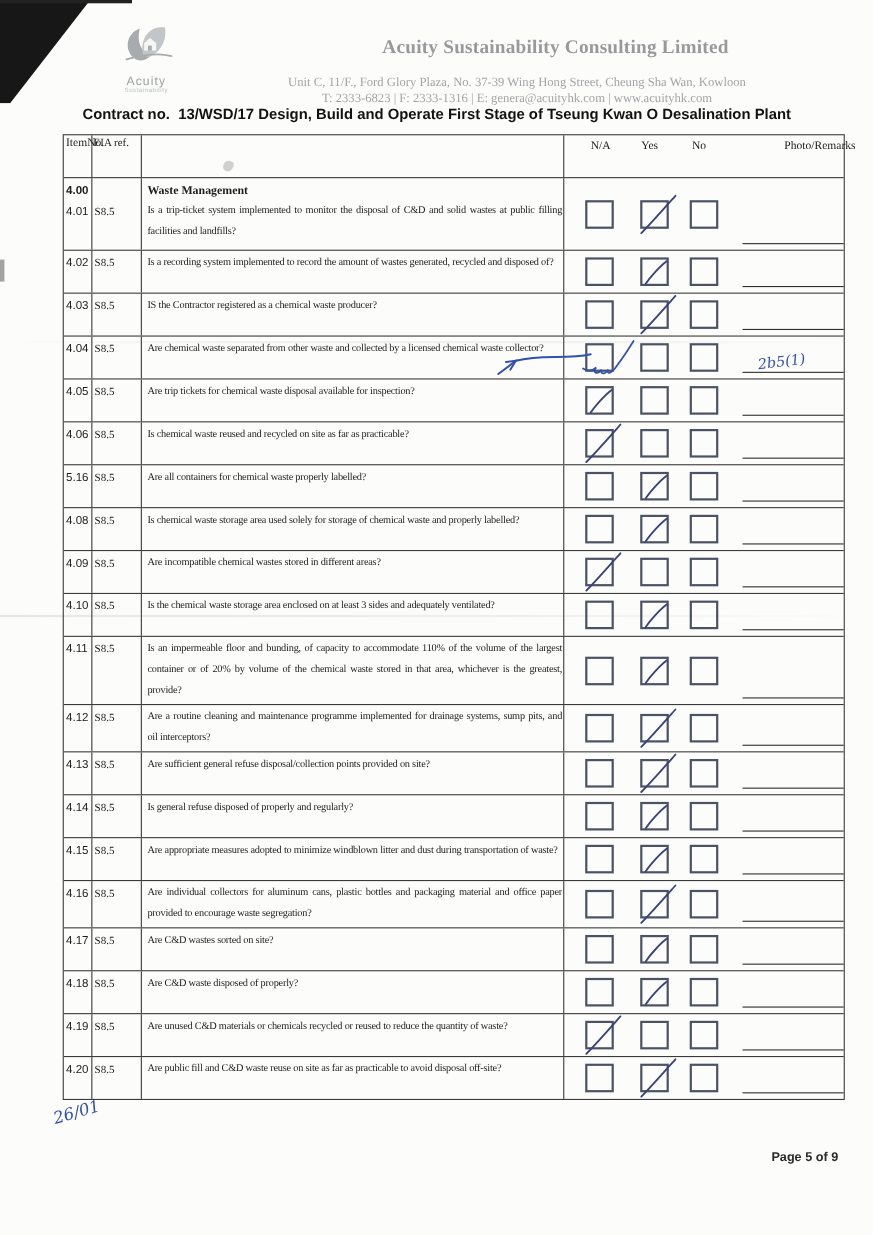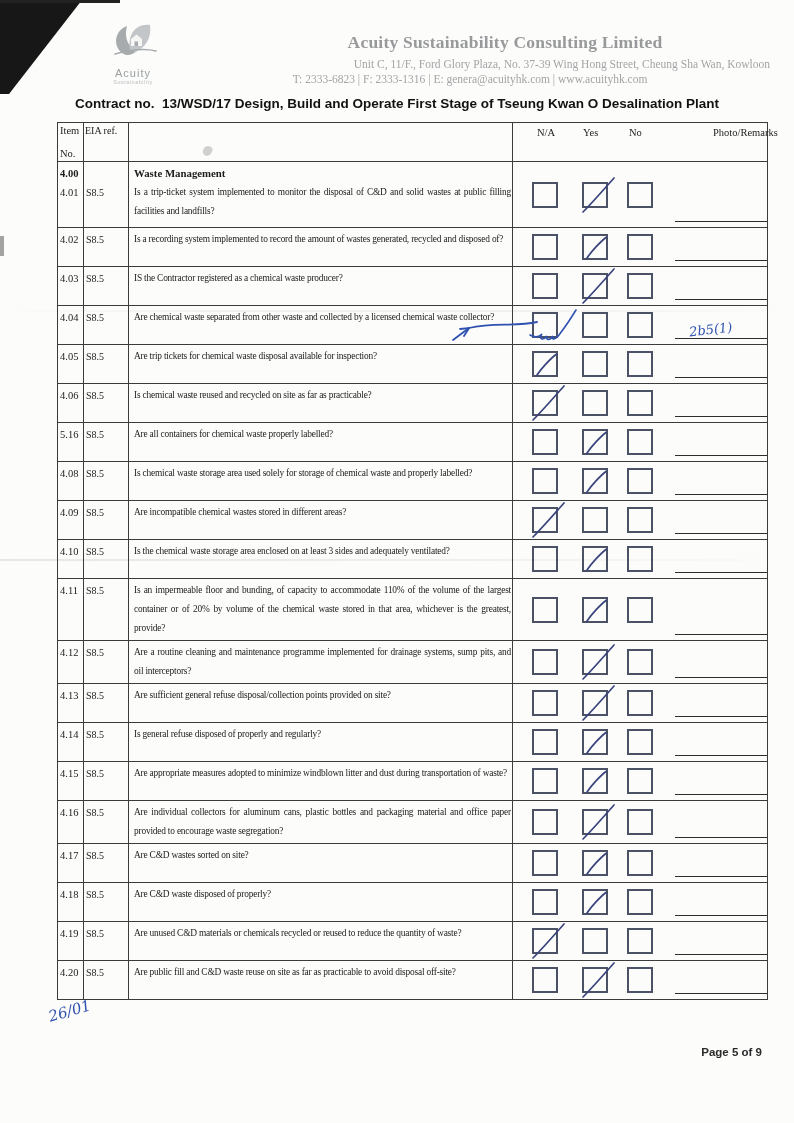--- a/index.html
+++ b/index.html
@@ -20,40 +20,40 @@
   .crease2{top:559px;background:linear-gradient(90deg,#e2e2df,#ececea 60%,transparent);opacity:.8;}
   .smudge{position:absolute;left:203px;top:146px;width:9px;height:10px;background:#b9b9b5;
         border-radius:55% 40% 60% 50%;opacity:.65;transform:rotate(20deg);}
   
   .logo{position:absolute;left:94px;top:20px;width:78px;text-align:center;}
   .brand-name{font-family:"Liberation Sans",sans-serif;font-size:11px;color:#9aa0a2;letter-spacing:1px;margin-top:1px;}
   .brand-sub{font-family:"Liberation Sans",sans-serif;font-size:5.5px;color:#bcc0c2;letter-spacing:.5px;}
   .company{position:absolute;left:170px;top:32px;width:600px;text-align:center;
         font-family:Liberation Serif, serif;}
   .company-name{font-size:17.5px;font-weight:bold;color:var(--gray-1);letter-spacing:.2px;padding-left:70px;}
-  .company-address{font-size:11.5px;color:var(--gray-2);margin-top:5px;text-align:right;}
+  .company-address{font-size:11.5px;color:var(--gray-2);margin-top:16px;}
   .company-contact{font-size:11.5px;color:var(--gray-2);margin-top:3px;}
   .title{position:absolute;left:0;top:96px;width:100%;text-align:center;white-space:pre-wrap;
         font-family:"Liberation Sans",sans-serif;font-size:13.5px;font-weight:bold;color:#121212;}
   
   .tbl{position:absolute;left:57px;top:122px;width:711px;border:1.6px solid var(--border);
         box-sizing:border-box;background:transparent;}
   .thead{display:grid;grid-template-columns:26px 45px 384px 1fr;height:38px;box-sizing:border-box;}
-  .h-item{border-right:1.4px solid var(--border);display:flex;flex-direction:column;
+  .h-item{border-right:1.4px solid var(--border);display:flex;flex-direction:row;
         justify-content:space-between;padding:2px 1px 2px 2px;font-size:10.5px;}
   .h-eia{border-right:1.4px solid var(--border);padding:2px 1px;font-size:10px;}
   .h-q{border-right:1.4px solid var(--border);}
   .h-ans{position:relative;font-size:10.5px;}
   .h-ans span{position:absolute;top:4px;}
   .h-na{left:24px;} .h-yes{left:70px;} .h-no{left:116px;} .h-rem{left:160px;margin-left:40px;}
   .row{display:grid;grid-template-columns:26px 45px 384px 1fr;min-height:39px;
         border-top:1.6px solid var(--border);box-sizing:border-box;}
   .row-first{min-height:66px;}
   .c-item{border-right:1.4px solid var(--border);padding:2px 0 0 2px;
-        font-family:Liberation Serif, serif;font-size:10.5px;line-height:19px;}
+        font-family:Liberation Sans, sans-serif;font-size:10.5px;line-height:19px;}
   .pre-item{font-weight:bold;}
   .c-eia{border-right:1.4px solid var(--border);padding:2px 0 0 2px;font-size:10px;line-height:19px;}
   .row-first .c-eia{padding-top:21px;}
   .c-q{border-right:1.4px solid var(--border);padding:2px 1px 2px 5px;overflow:hidden;}
   .category{font-weight:bold;font-size:10.8px;line-height:19px;}
   .question{font-size:9.4px;letter-spacing:-0.2px;line-height:19px;text-align:justify;}
   .c-ans{position:relative;}
   .box{position:absolute;top:50%;transform:translateY(-50%);width:26px;height:26px;
         border:2px solid var(--box-border);box-sizing:border-box;background:transparent;}
   .box-na{left:19px;} .box-yes{left:69px;} .box-no{left:114px;}

